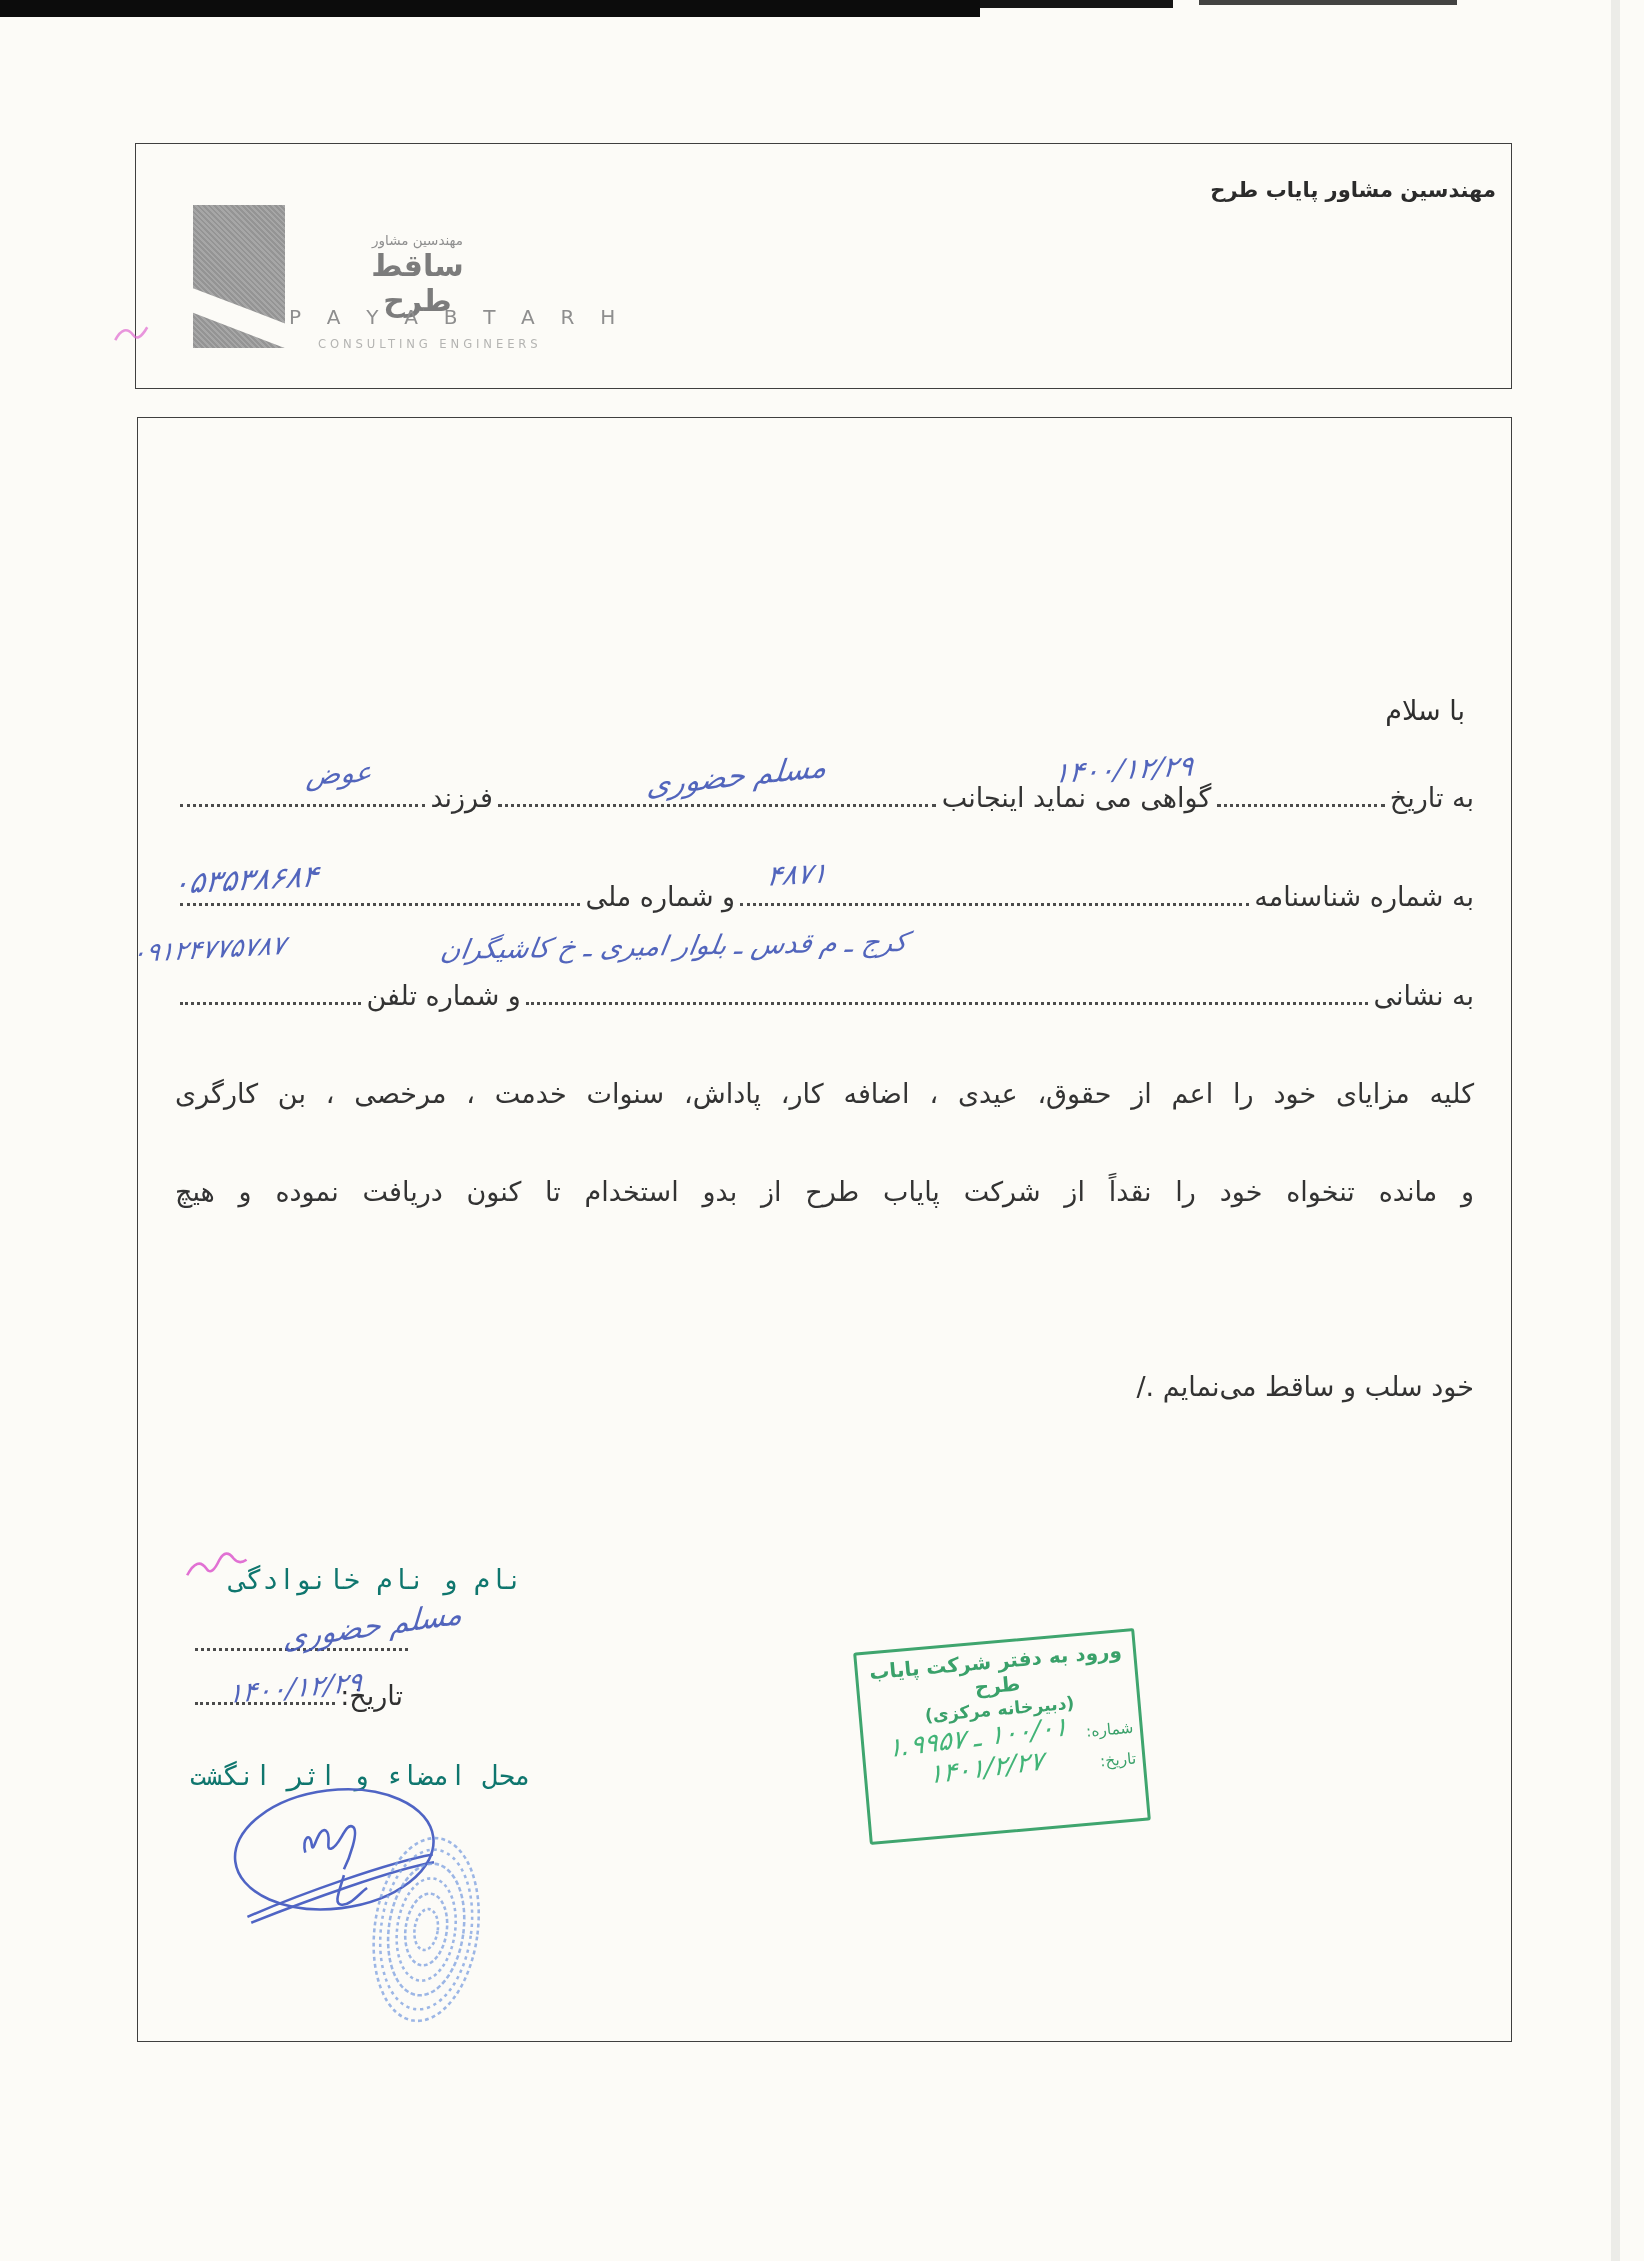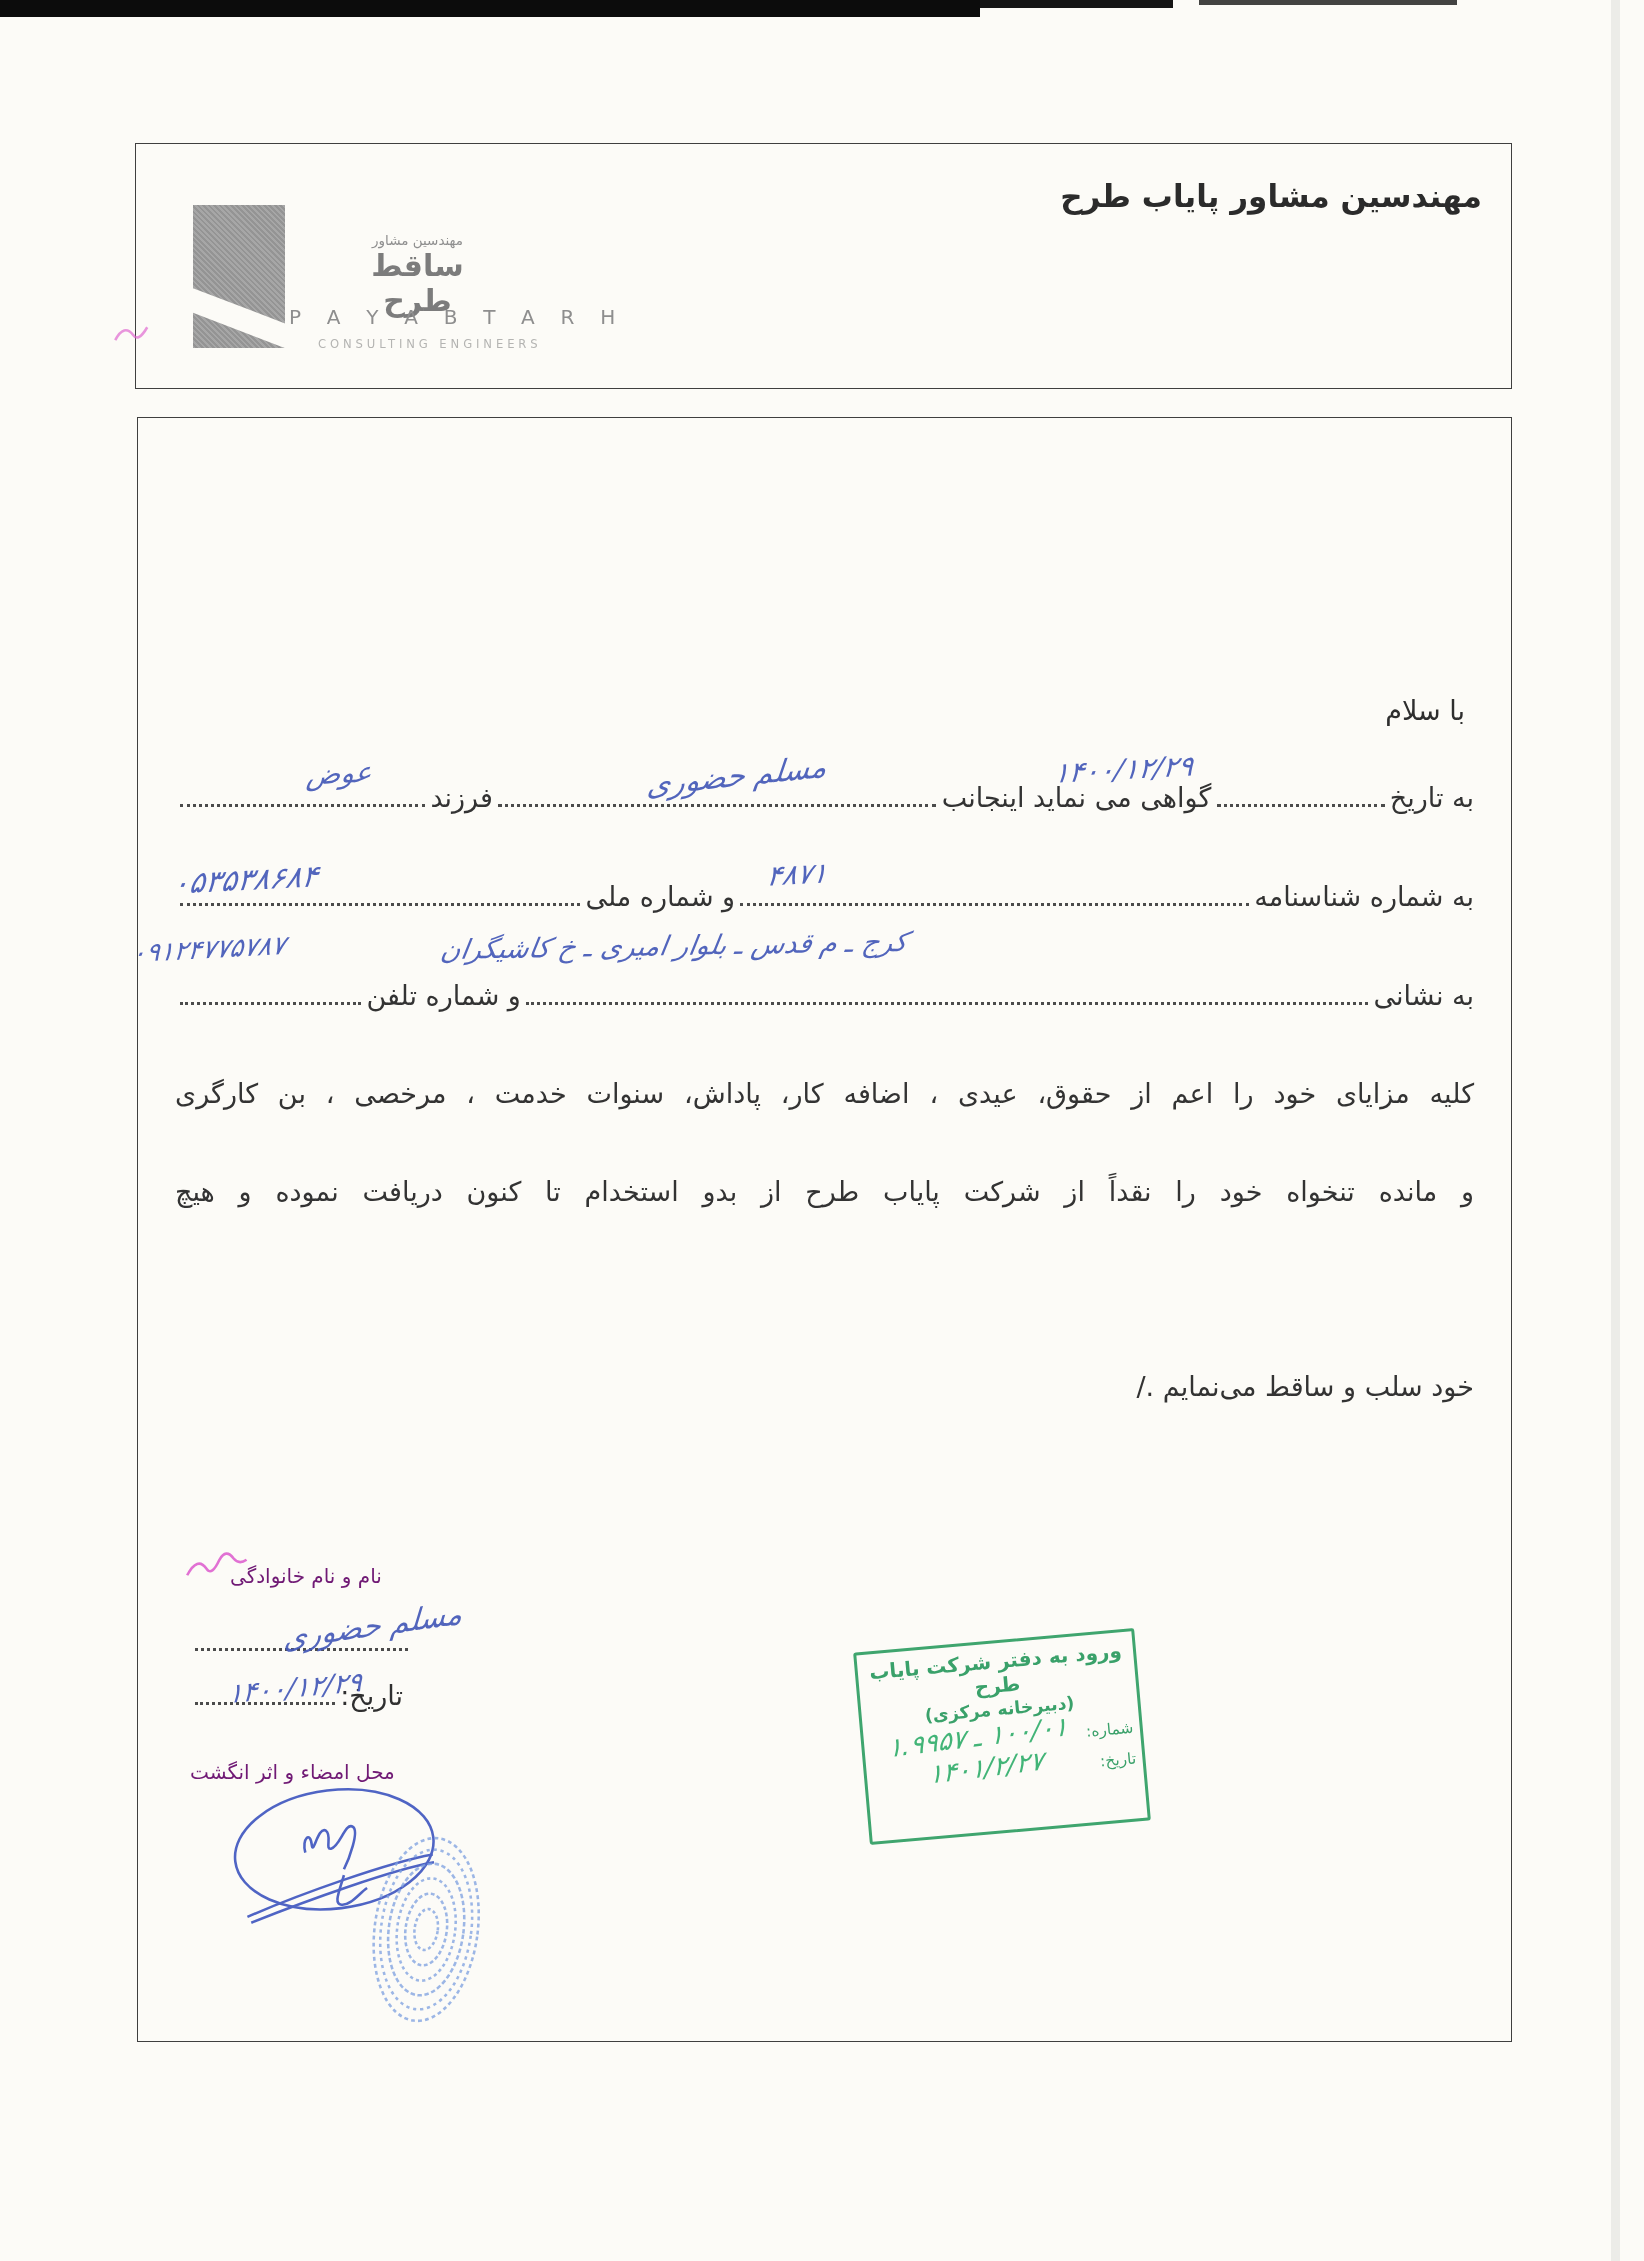--- a/index.html
+++ b/index.html
@@ -16,38 +16,38 @@
   .mbox{left:137px;top:417px;width:1373px;height:1623px;border:1.9px solid #3f3f3f;background:#fcfbf7;}
   
   .logo-square{left:57px;top:61px;width:92px;height:143px;background:#9f9f9f;overflow:hidden;
      background-image:repeating-linear-gradient(45deg,rgba(255,255,255,.08) 0 1.9px,rgba(0,0,0,.07) 1.9px 3.9px);}
   .logo-stripe{position:absolute;left:-13px;top:79px;width:142px;height:23px;background:#fcfbf7;
      transform:rotate(21deg);transform-origin:left center;}
   .brand-fa-small{left:214px;top:88px;width:135px;text-align:center;font-size:13.5px;color:#8f8f8f;}
   .brand-fa{left:201px;top:104px;width:161px;text-align:center;font-size:30px;font-weight:bold;color:#7c7c7c;}
   .brand-en{left:153px;top:161px;font-size:20px;letter-spacing:9.7px;color:#8e8e8e;}
   .brand-en-sub{left:182px;top:193px;font-size:11.6px;letter-spacing:3.9px;color:#b4b4b2;}
-  .h-title{left:890px;top:34px;width:490px;text-align:center;font-size:31px;font-weight:bold;color:#2b2b2b;}
+  .h-title{left:870px;top:34px;width:490px;text-align:right;font-size:21px;font-weight:bold;color:#2b2b2b;}
   .h-sub{left:806px;top:141px;width:464px;text-align:center;font-size:28px;font-weight:bold;color:#2b2b2b;}
   
   .subject{right:45px;top:143px;font-size:30px;font-weight:bold;direction:rtl;}
   .subject .uv{border-bottom:2.6px solid #4a4a4a;padding-bottom:6.4px;}
   .salut{right:46px;top:277px;font-size:27px;direction:rtl;}
   .bline{left:37px;right:37px;display:flex;direction:rtl;align-items:flex-end;font-size:27px;color:#333;}
   .bline .lbl{white-space:nowrap;}
   .fill{border-bottom:3.2px dotted #4b4b4b;margin:0 5.2px 6.4px 5.2px;height:19.3px;}
   .ptext{left:37px;right:37px;font-size:27px;color:#333;direction:rtl;text-align:justify;text-align-last:justify;}
   .ptext.last{text-align:right;text-align-last:right;}
   
   .hw{position:absolute;font-style:italic;color:#4459b8;white-space:nowrap;
       transform:rotate(-3deg) skewX(-10deg);opacity:.92;}
   .hw-g{position:absolute;font-style:italic;color:#33ae6d;white-space:nowrap;
       transform:rotate(-2deg) skewX(-8deg);}
   
-  .sig-label{font-size:20px;color:#701a75;direction:rtl;}
+  .sig-label{font-size:27px;color:#0f766e;direction:rtl;font-family:Liberation Mono, monospace;}
   .dotrow{display:flex;direction:rtl;align-items:flex-end;font-size:27px;color:#2f2f2f;}
   
   .stamp{left:723px;top:1222px;width:282px;height:193px;border:3.9px solid #2f9e63;border-radius:2.6px;
      transform:rotate(-5deg);color:#2a9a5f;direction:rtl;text-align:center;padding:3.9px 6.4px;
      box-sizing:border-box;opacity:.92;}
   .stamp .l1{font-size:20px;font-weight:bold;margin-top:2.6px;}
   .stamp .l2{font-size:17.4px;font-weight:bold;margin-top:1.3px;}
   .stamp .row{display:flex;direction:rtl;align-items:baseline;font-size:15.5px;margin-top:1.3px;}
   .stamp .val{font-size:26px;flex:1;text-align:center;}
 </style>

